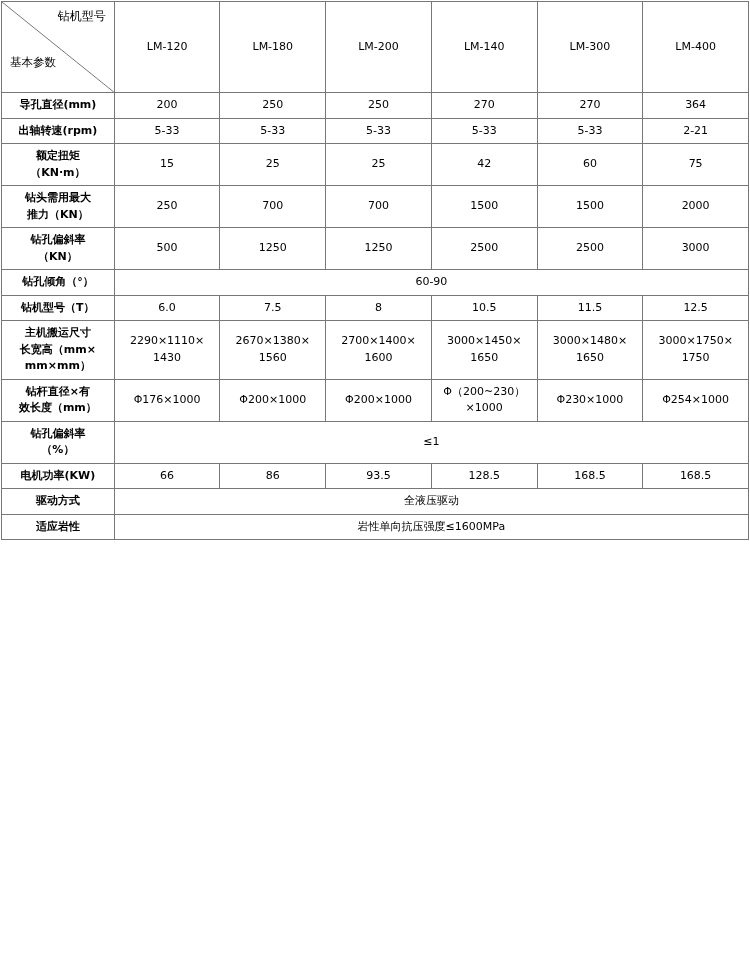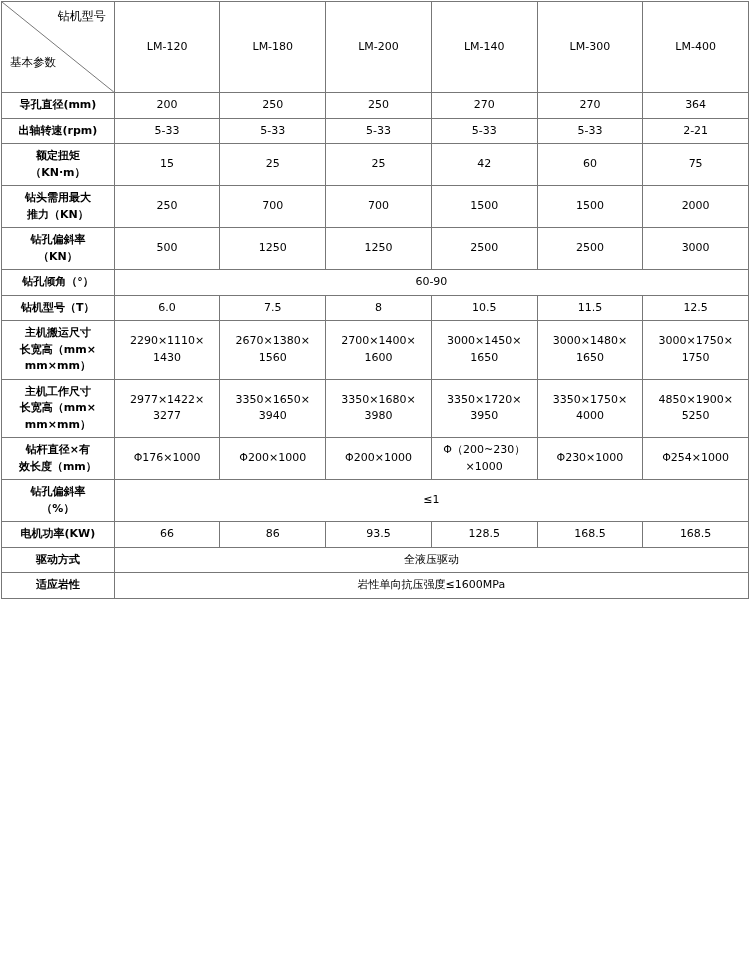--- a/index.html
+++ b/index.html
@@ -175,37 +175,20 @@
         <td class="value multiline">2700×1400×
 1600</td>
         <td class="value multiline">3000×1450×
 1650</td>
         <td class="value multiline">3000×1480×
 1650</td>
         <td class="value multiline">3000×1750×
 1750</td>
       </tr>
       <tr>
-        <td class="param-label multiline">主机工作尺寸
-长宽高（mm×
-mm×mm）</td>
-        <td class="value multiline">2977×1422×
-3277</td>
-        <td class="value multiline">3350×1650×
-3940</td>
-        <td class="value multiline">3350×1680×
-3980</td>
-        <td class="value multiline">3350×1720×
-3950</td>
-        <td class="value multiline">3350×1750×
-4000</td>
-        <td class="value multiline">4850×1900×
-5250</td>
-      </tr>
-      <tr>
         <td class="param-label multiline">钻杆直径×有
 效长度（mm）</td>
         <td class="value multiline">Φ176×1000</td>
         <td class="value multiline">Φ200×1000</td>
         <td class="value multiline">Φ200×1000</td>
         <td class="value multiline">Φ（200~230）
 ×1000</td>
         <td class="value multiline">Φ230×1000</td>
         <td class="value multiline">Φ254×1000</td>
       </tr>

